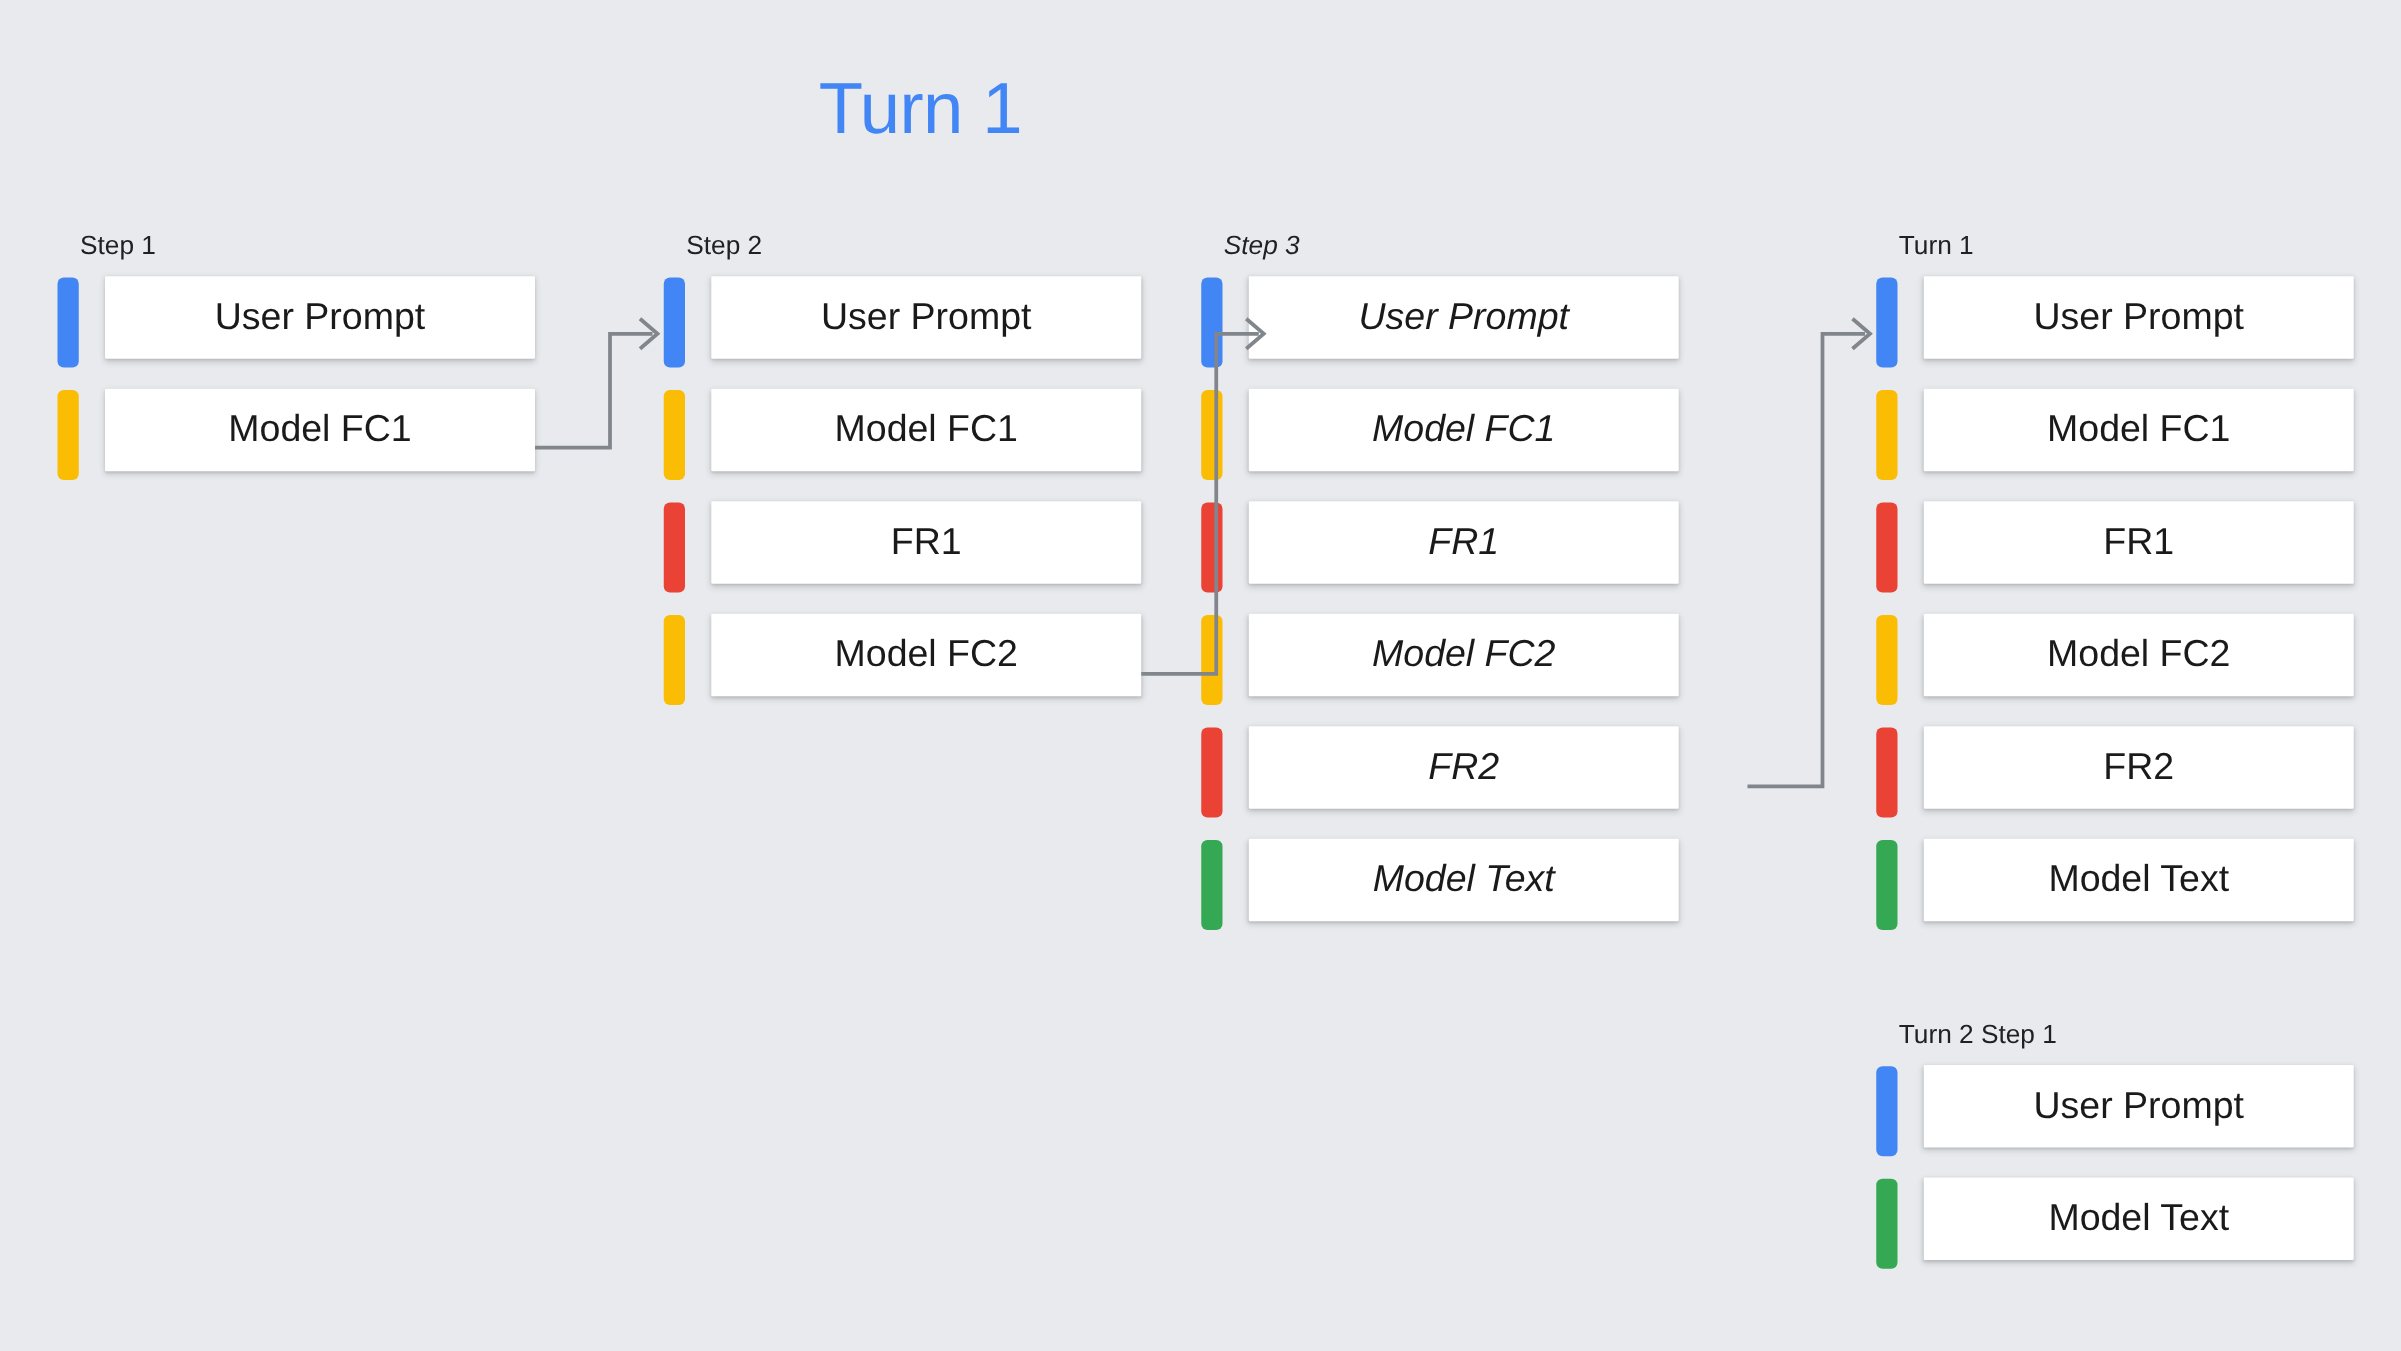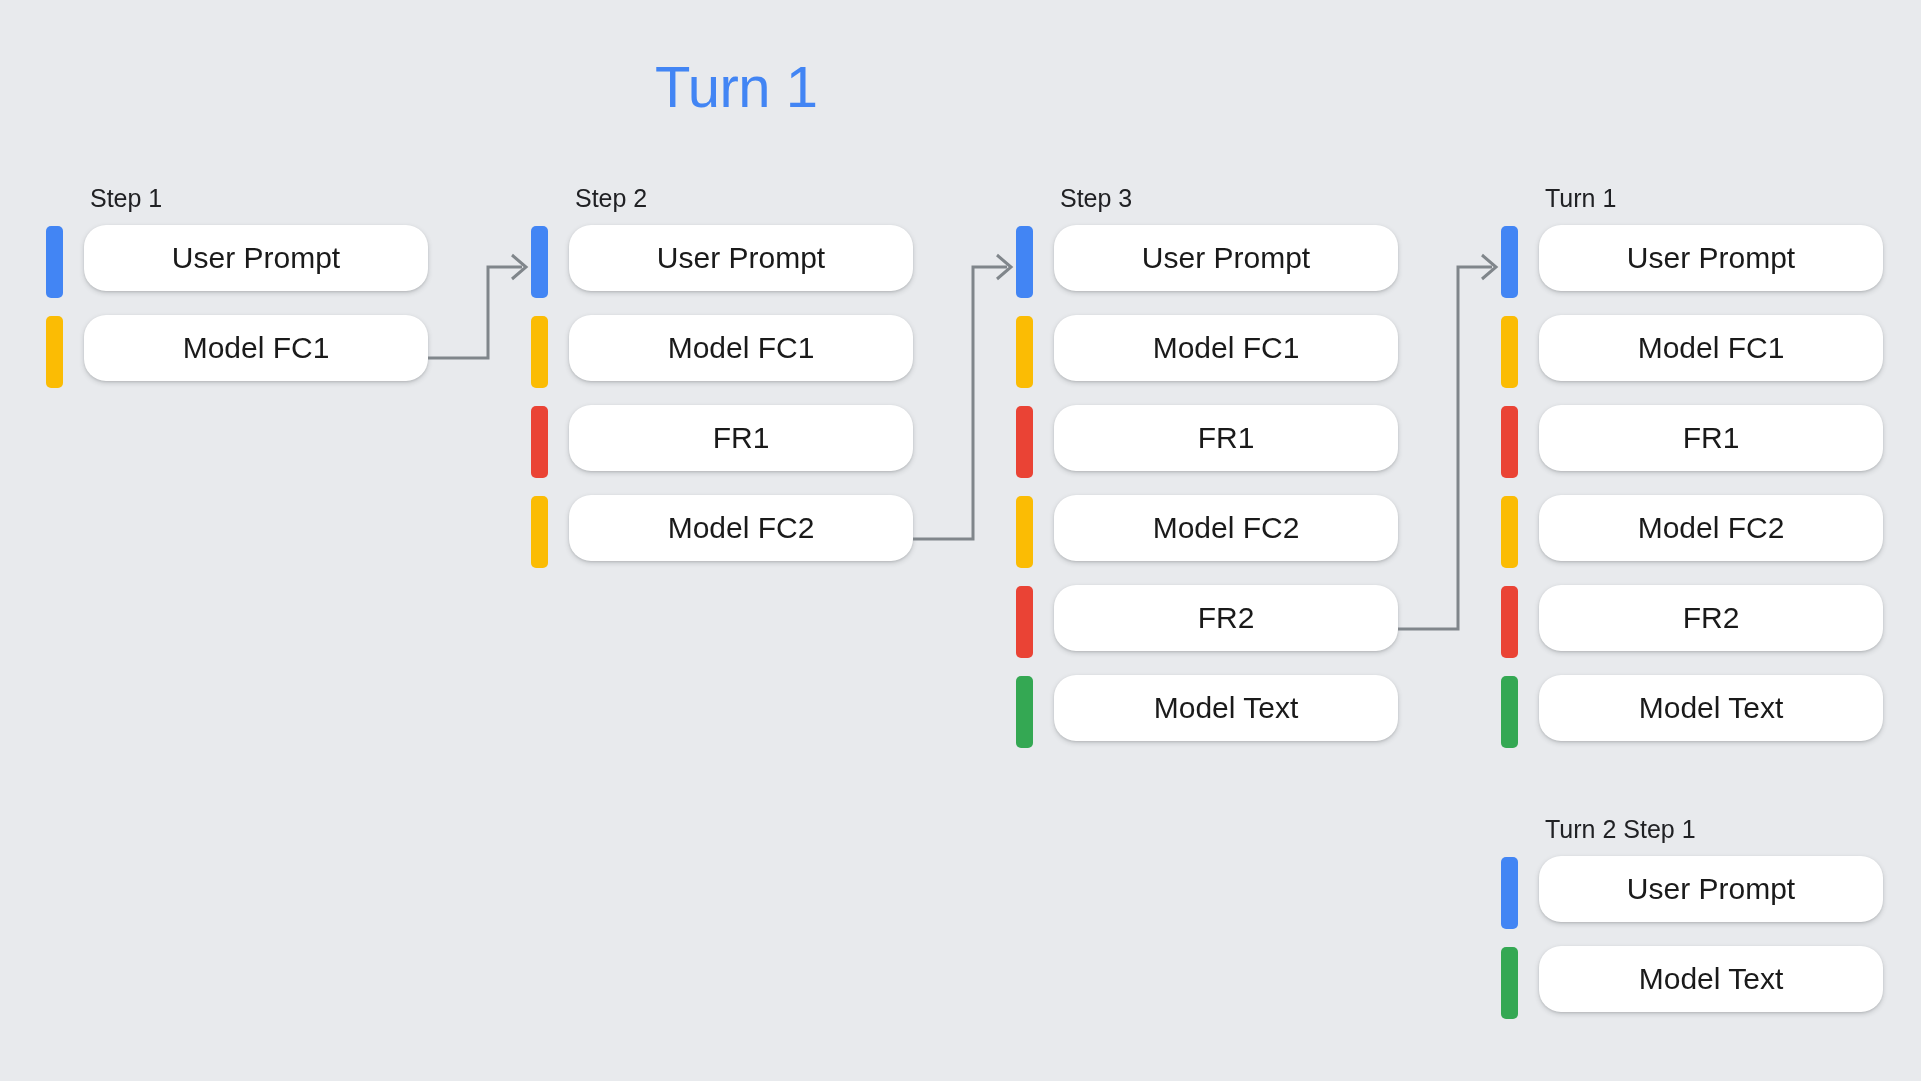--- a/index.html
+++ b/index.html
@@ -32,25 +32,25 @@
     white-space: nowrap;
     line-height: 1;
   }
 
   
   .column {
     position: absolute;
     width: 380px;
   }
   .col-label {
-    font-size: 25px;
+    font-size: 21px;
     color: #202124;
     line-height: 1;
     margin-bottom: 14px;
-    margin-left: 44px;
+    margin-left: 18px;
     white-space: nowrap;
   }
 
   .rows { position: relative; }
 
   .row {
     position: relative;
     height: 90px;
     display: flex;
     align-items: flex-start;
@@ -66,21 +66,21 @@
   .bar.blue   { background: #4285f4; }
   .bar.yellow { background: #fbbc04; }
   .bar.red    { background: #ea4335; }
   .bar.green  { background: #34a853; }
 
   .card {
     margin-left: 21px;
     flex: 1 1 auto;
     height: 66px;
     background: #ffffff;
-    border-radius: 22px;
+    border-radius: 1px;
     box-shadow: 0 2px 5px rgba(60,64,67,0.22), 0 1px 2px rgba(60,64,67,0.12);
     display: flex;
     align-items: center;
     justify-content: center;
     font-size: 30px;
     color: #1a1a1a;
     line-height: 1;
     white-space: nowrap;
   }
 
@@ -140,21 +140,21 @@
         <div class="bar red"></div>
         <div class="card">FR1</div>
       </div>
       <div class="row">
         <div class="bar yellow"></div>
         <div class="card">Model FC2</div>
       </div>
     </div>
   </div>
 
-  <div class="column" style="left:1016px; top:186px; width:382px;">
+  <div class="column" style="left:961px; top:186px; width:382px;font-style:italic;">
     <div class="col-label">Step 3</div>
     <div class="rows">
       <div class="row">
         <div class="bar blue"></div>
         <div class="card">User Prompt</div>
       </div>
       <div class="row">
         <div class="bar yellow"></div>
         <div class="card">Model FC1</div>
       </div>

